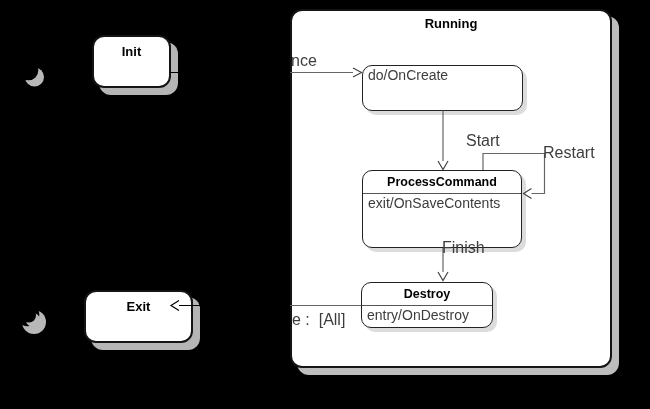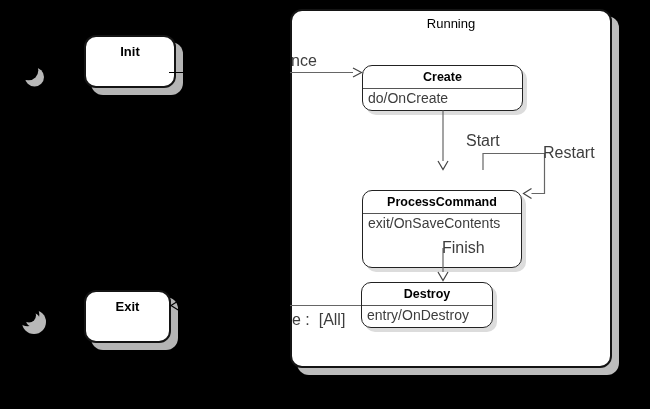--- a/index.html
+++ b/index.html
@@ -5,40 +5,40 @@
   html,body{margin:0;padding:0;background:#000;}
   .stage{position:relative;width:650px;height:409px;background:#000;overflow:hidden;
          font-family:"Liberation Sans",sans-serif;}
   .stage *{box-sizing:border-box;}
 
   
   .running{position:absolute;left:290px;top:9px;width:322px;height:359px;
            background:#fff;border:2px solid #141414;border-radius:12px;
            box-shadow:7px 7px 0 #bdbdbd;z-index:1;}
   .running-title{display:block;text-align:center;padding-top:5px;
-                 font-size:13px;font-weight:normal;color:#000;}
+                 font-size:13px;font-weight:bold;color:#000;}
 
   
   .simple-state{position:absolute;background:#fff;border:2px solid #141414;border-radius:12px;
                 box-shadow:7px 7px 0 #b5b5b5;z-index:2;}
   .simple-state .st-title{display:block;text-align:center;padding-top:7px;
                           font-size:13px;font-weight:bold;color:#000;}
-  .init{left:84px;top:35px;width:92px;height:53px;}
-  .exit{left:84px;top:290px;width:87px;height:53px;}
+  .init{left:92px;top:35px;width:79px;height:53px;}
+  .exit{left:84px;top:290px;width:109px;height:53px;}
 
   
   .action-state{position:absolute;background:#fff;border:1.4px solid #222;border-radius:10px;
                 box-shadow:4px 4px 0 #dcdcdc;z-index:2;}
   .action-state .st-title{display:block;height:23px;line-height:23px;text-align:center;
                           font-size:12.5px;font-weight:bold;color:#000;
                           border-bottom:1px solid #555;}
   .action-state .st-body{padding:2px 5px 0 5px;}
   .action-line{font-size:14px;line-height:15px;color:#3d3d3d;white-space:nowrap;}
   .create{left:362px;top:65px;width:161px;height:46px;}
-  .process{left:362px;top:170px;width:160px;height:78px;margin-top:20px;}
+  .process{left:362px;top:170px;width:160px;height:78px;}
   .destroy{left:361px;top:282px;width:132px;height:46px;}
 
   
   .edges{position:absolute;left:0;top:0;width:650px;height:409px;z-index:4;}
   .edge-in{stroke:#666;stroke-width:1.2;fill:none;}
   .edge-out{stroke:#000;stroke-width:1.2;fill:none;}
   .head-in{stroke:#444;stroke-width:1.2;fill:none;stroke-linejoin:miter;}
   .head-out{stroke:#000;stroke-width:1.2;fill:none;stroke-linejoin:miter;}
 
   
@@ -60,21 +60,20 @@
 
   <div class="simple-state init">
     <span class="st-title">Init</span>
   </div>
 
   <div class="simple-state exit">
     <span class="st-title">Exit</span>
   </div>
 
   <div class="action-state create">
-    <span class="st-title">Create</span>
     <div class="st-body">
       <div class="action-line">do/OnCreate</div>
     </div>
   </div>
 
   <div class="action-state process">
     <span class="st-title">ProcessCommand</span>
     <div class="st-body">
       <div class="action-line">exit/OnSaveContents</div>
     </div>

